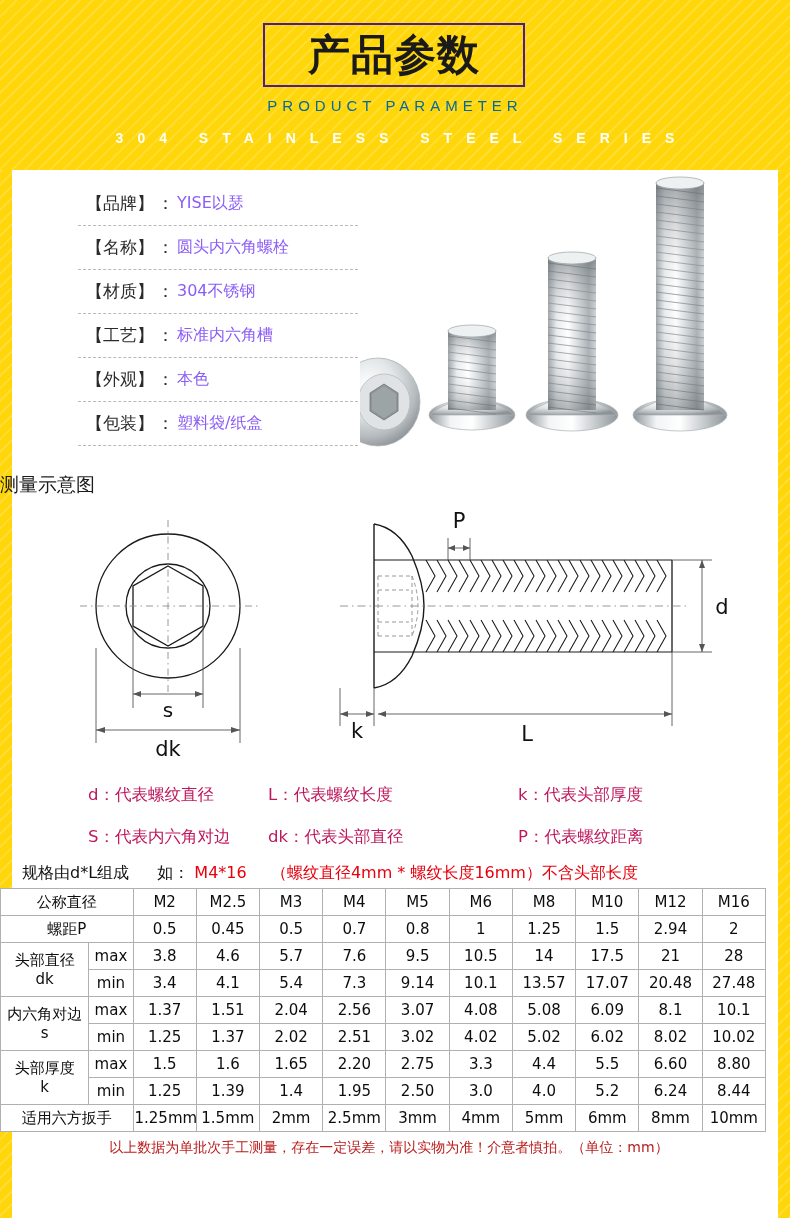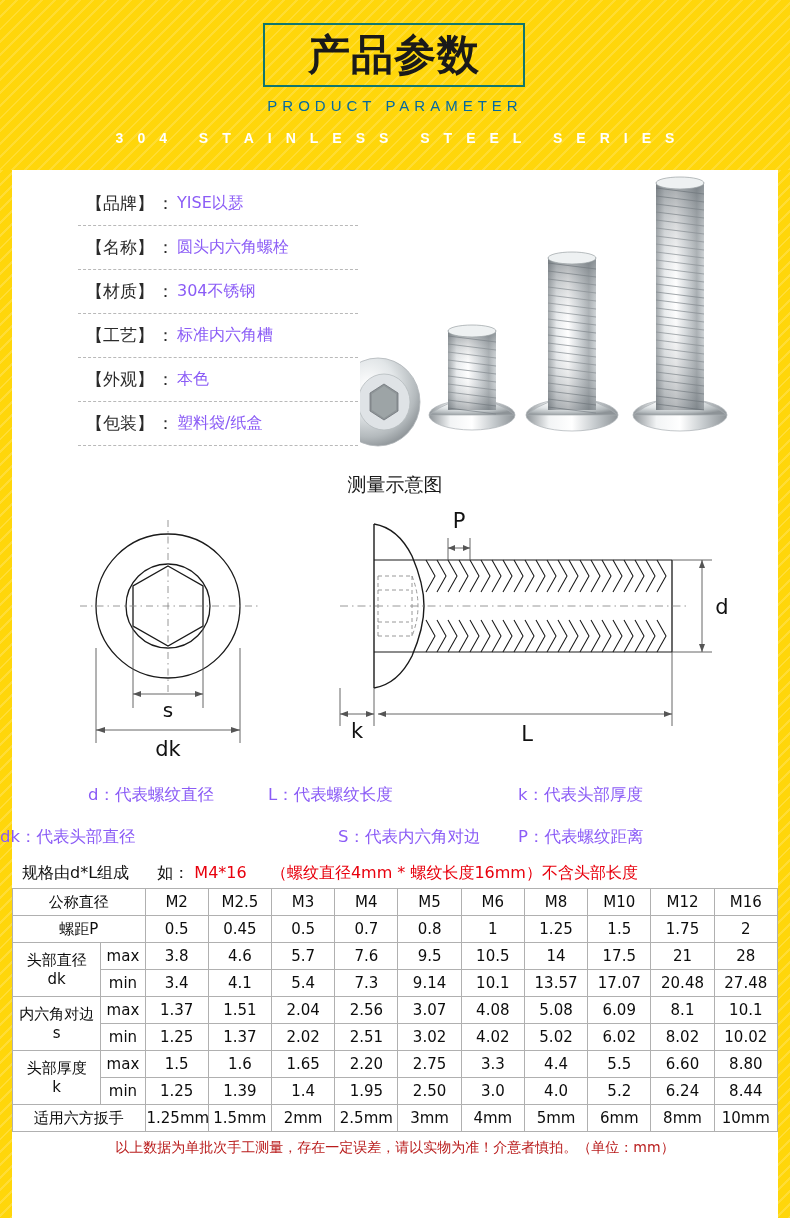--- a/index.html
+++ b/index.html
@@ -23,21 +23,21 @@
     background:repeating-linear-gradient(
       -45deg,
       rgba(255,255,255,0.16) 0px,
       rgba(255,255,255,0.16) 2px,
       rgba(255,255,255,0) 2px,
       rgba(255,255,255,0) 9px);
   }
   .title-box {
     position:absolute; left:263px; top:23px;
     width:262px; height:64px;
-    border:2px solid #0f766e;
+    border:2px solid #4c1d95;
     display:flex; align-items:center; justify-content:center;
   }
   .title-box .zh {
     font-family:"DejaVu Sans", sans-serif;
     font-size:42px; font-weight:bold; color:#1a1a1a;
     letter-spacing:1px; line-height:1;
   }
   .subtitle {
     position:absolute; top:97px; left:0; width:790px;
     text-align:center;
@@ -90,49 +90,49 @@
     font-family:"DejaVu Sans", sans-serif;
     font-size:16px; color:#8b5cf6; white-space:nowrap;
   }
 
   
   .photo { position:absolute; left:360px; top:0; width:420px; height:290px; }
   .photo svg { display:block; }
 
   
   .diagram-title {
-    text-align:center;
+    text-align:left;
     font-family:"DejaVu Sans", sans-serif;
     font-size:19px; color:#1a1a1a; font-weight:500;
     margin-top:2px;
   }
   .diagram { width:790px; height:270px; position:relative; }
 
   
   .legend { width:790px; padding:6px 0 2px 0; }
   .legend-row {
     display:flex; height:42px; align-items:center;
     font-family:"DejaVu Sans", sans-serif;
-    font-size:16.5px; color:#8b5cf6;
+    font-size:16.5px; color:#be185d;
   }
   .legend-cell { white-space:nowrap; }
   .lc1 { width:268px; text-align:left; padding-left:88px; }
   .lc2 { width:250px; text-align:left; }
   .lc3 { width:260px; text-align:left; }
 
   
   .spec-line {
     padding:3px 0 4px 22px;
     font-family:"DejaVu Sans", sans-serif;
     font-size:16px; color:#111; white-space:nowrap;
   }
   .spec-line .red { color:#e8000d; }
 
   
-  .table-wrap { padding:0 12px 0 12px; }
+  .table-wrap { padding:0 12px 0 0; }
   table.spec {
     border-collapse:collapse;
     width:766px;
     table-layout:fixed;
     font-family:"DejaVu Sans", sans-serif;
   }
   table.spec td {
     border:1px solid #b0b0b0;
     text-align:center;
     vertical-align:middle;
@@ -401,22 +401,22 @@
     </svg>
   </div>
 
   <div class="legend">
     <div class="legend-row">
       <span class="legend-cell lc1">d：代表螺纹直径</span>
       <span class="legend-cell lc2">L：代表螺纹长度</span>
       <span class="legend-cell lc3">k：代表头部厚度</span>
     </div>
     <div class="legend-row">
+      <span class="legend-cell lc1">S：代表内六角对边</span>
       <span class="legend-cell lc2">dk：代表头部直径</span>
-      <span class="legend-cell lc1">S：代表内六角对边</span>
       <span class="legend-cell lc3">P：代表螺纹距离</span>
     </div>
   </div>
 
   <div class="spec-line">
     <span>规格由d*L组成</span>
     <span style="display:inline-block;width:18px"></span>
     <span>如：</span>
     <span class="red">M4*16</span>
     <span style="display:inline-block;width:14px"></span>
@@ -458,21 +458,21 @@
       <tr>
         <td class="rowlabel" colspan="2">螺距P</td>
         <td>0.5</td>
         <td>0.45</td>
         <td>0.5</td>
         <td>0.7</td>
         <td>0.8</td>
         <td>1</td>
         <td>1.25</td>
         <td>1.5</td>
-        <td>1.75</td>
+        <td>2.94</td>
         <td>2</td>
       </tr>
 
       <tr>
         <td class="rowlabel" rowspan="2">
           <div>头部直径</div>
           <div>dk</div>
         </td>
         <td class="minmax">max</td>
         <td>3.8</td>

